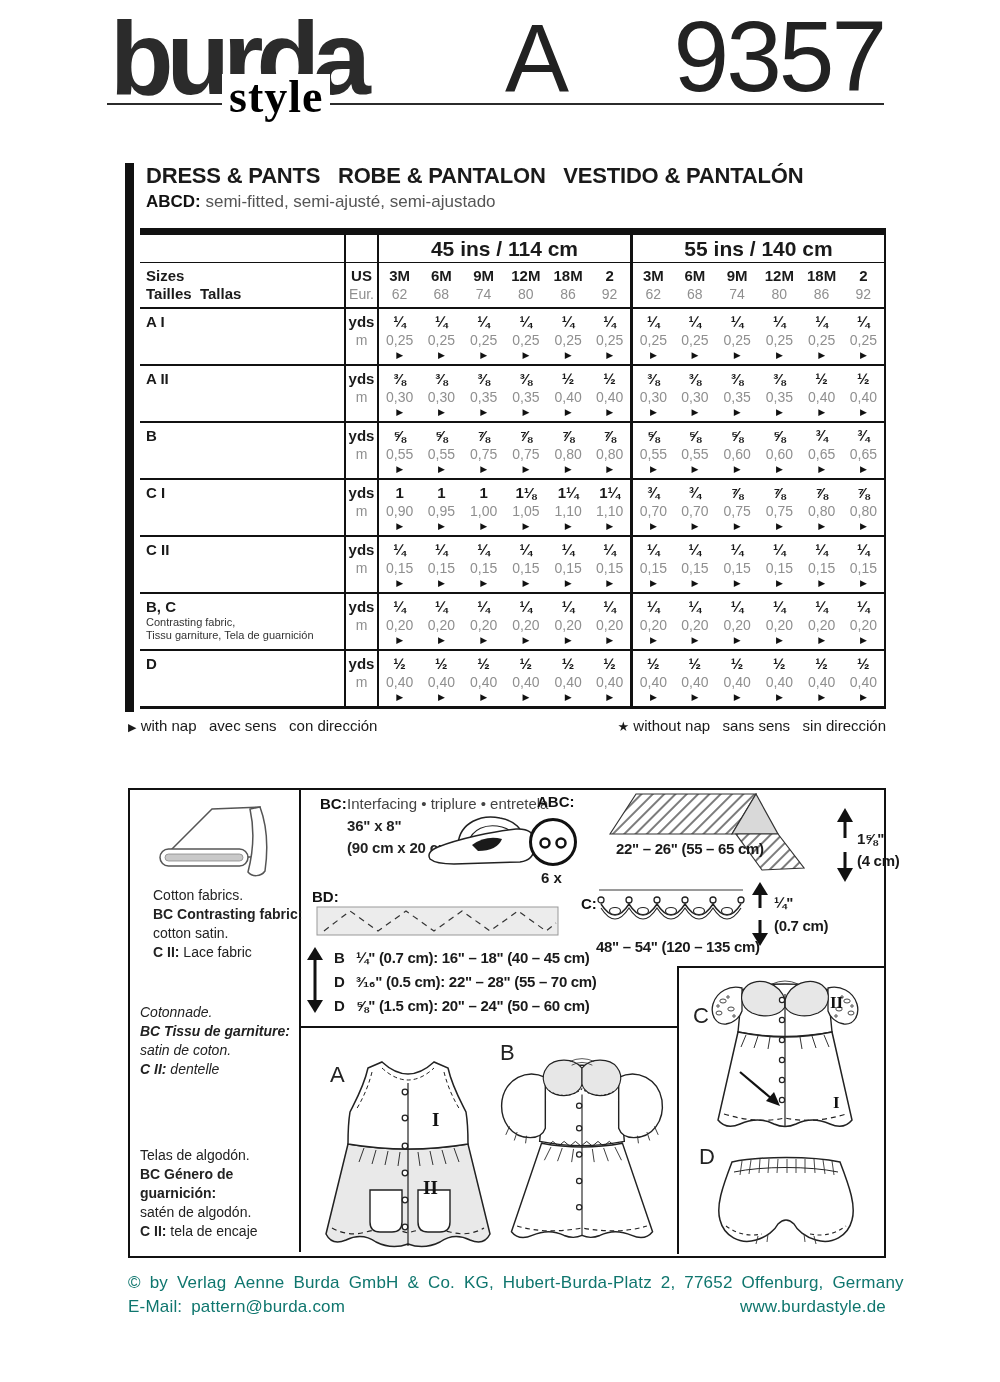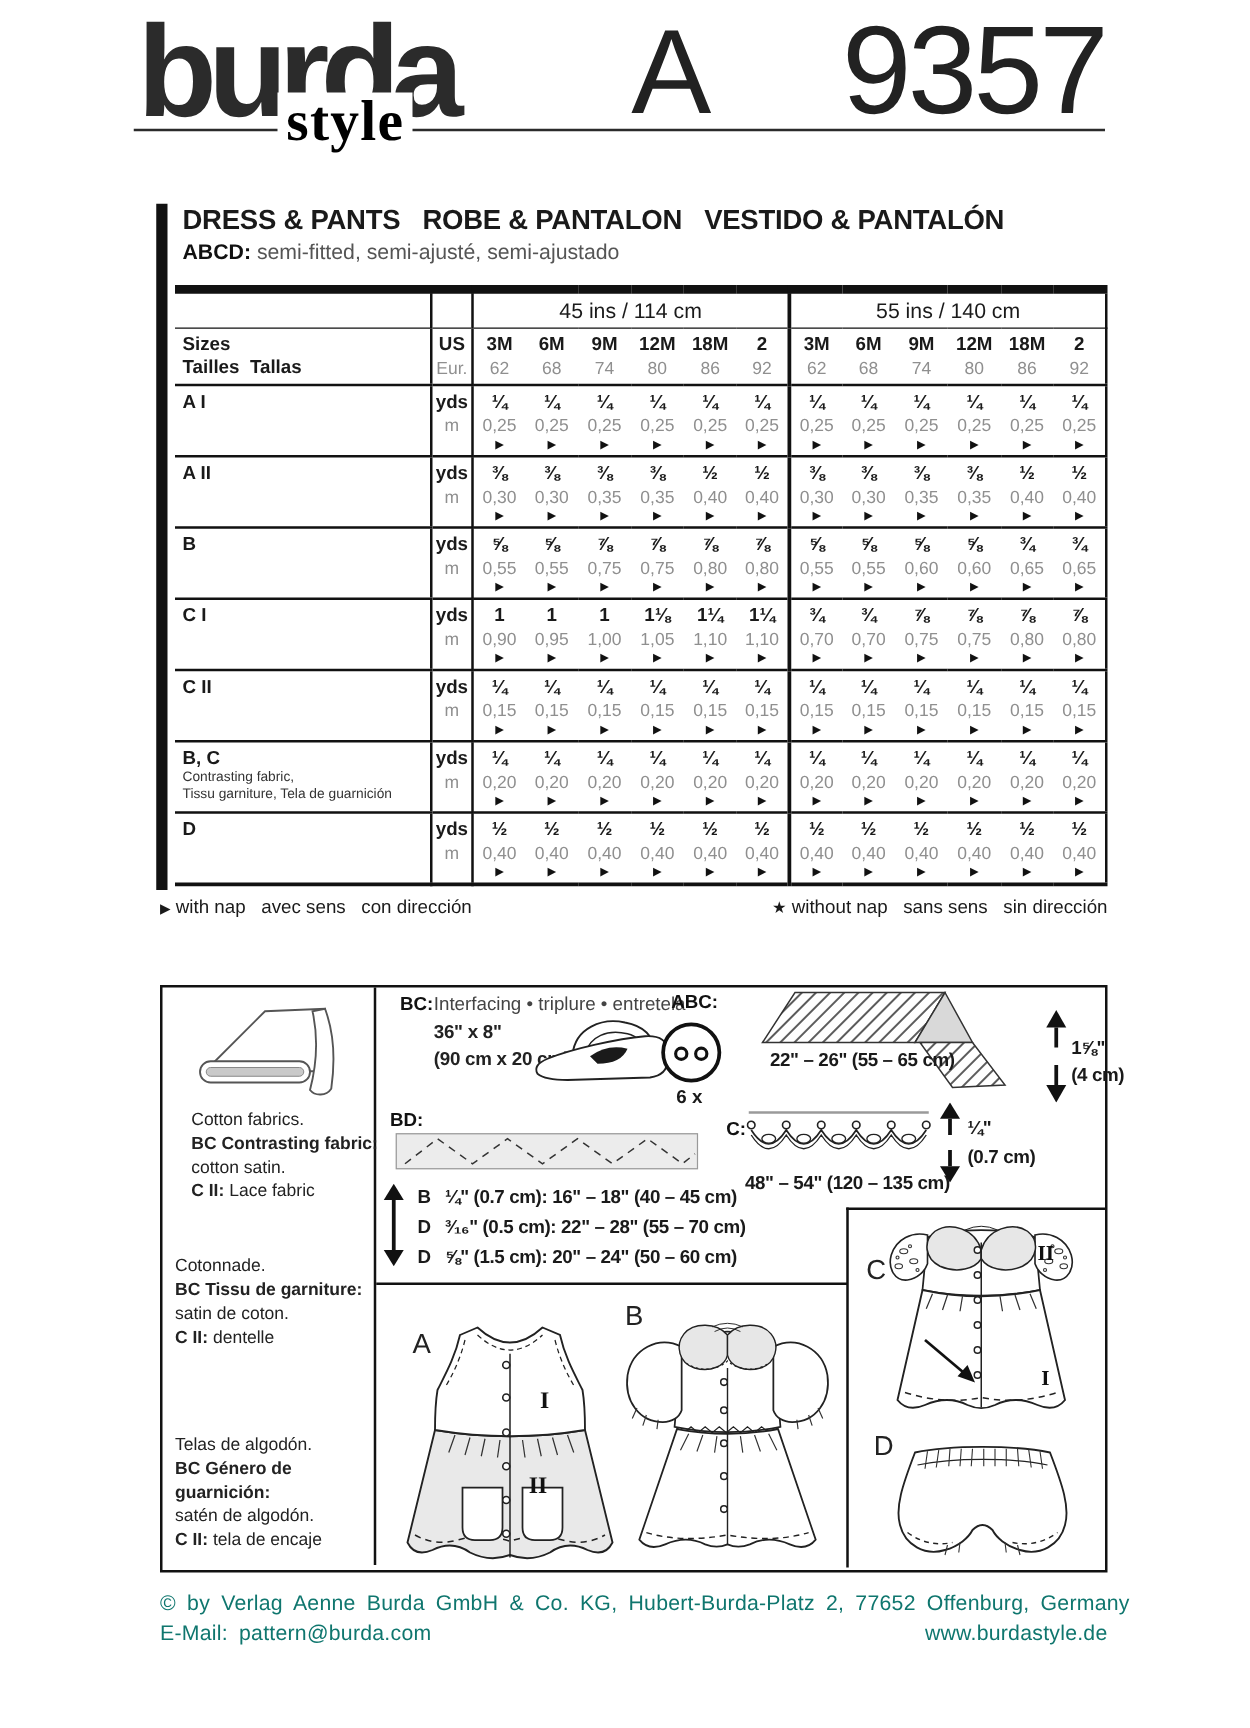--- a/index.html
+++ b/index.html
@@ -23,21 +23,21 @@
   table.yardage{border-collapse:collapse;table-layout:fixed;width:746px;
                 border-top:7px solid #111;border-bottom:3px solid #111;border-right:2px solid #111;}
   table.yardage td{padding:0;vertical-align:top;overflow:hidden;}
   .c-label{width:205px;} .c-unit{width:33px;}
   td.unit-col{border-left:2px solid #111;border-right:2px solid #111;}
   td.group-start{border-left:3px solid #111 !important;}
   tr.group-head td{border-bottom:1px solid #111;height:26px;}
   tr.size-head td{border-bottom:2px solid #111;height:44px;}
   tr.data td{border-bottom:2px solid #111;height:55px;}
   tr.data:last-child td{border-bottom:none;}
-  .gh{font-size:17px;font-weight:normal;text-align:center;line-height:27px;}
+  .gh{font-size:21px;font-weight:bold;text-align:center;line-height:27px;}
   .row-label{font-size:15px;font-weight:bold;padding:4px 0 0 6px;line-height:18px;}
   .row-sub{font-size:11px;color:#333;padding-left:6px;line-height:13px;}
   .u-yds,.us-size{font-size:15px;font-weight:bold;text-align:center;line-height:19px;padding-top:3px;}
   .u-m,.eur-size{font-size:14px;color:#8f8f8f;text-align:center;line-height:18px;}
   .v-yds{font-size:15px;font-weight:bold;text-align:center;line-height:19px;padding-top:3px;}
   .v-m{font-size:14px;color:#8f8f8f;text-align:center;line-height:18px;}
   .v-nap{font-size:9px;text-align:center;line-height:13px;color:#111;}
   .nap-line{font-size:15px;white-space:pre;color:#1a1a1a;}
   .nap-mark{font-size:11px;} .star-mark{font-size:13px;}
   
@@ -650,21 +650,21 @@
     <rect x="12" y="54" width="88" height="17" rx="8.5" fill="#fff" stroke="#555" stroke-width="1.5"></rect>
     <rect x="17" y="59" width="78" height="7" rx="3.5" fill="#c9c9c9" stroke="#888" stroke-width="0.8"></rect>
   </svg>
 
   <div class="abs" style="left:140px;top:886px;width:156px;margin-left:13px;">
     <div class="fab-line">Cotton fabrics.</div>
     <div class="fab-line fab-bold">BC Contrasting fabric:</div>
     <div class="fab-line">cotton satin.</div>
     <div class="fab-line"><span class="fab-bold">C II:</span><span> Lace fabric</span></div>
   </div>
-  <div class="abs" style="left:140px;top:1003px;width:156px;">
+  <div class="abs" style="left:140px;top:1003px;width:156px;font-style:italic;">
     <div class="fab-line">Cotonnade.</div>
     <div class="fab-line fab-bold">BC Tissu de garniture:</div>
     <div class="fab-line">satin de coton.</div>
     <div class="fab-line"><span class="fab-bold">C II:</span><span> dentelle</span></div>
   </div>
   <div class="abs" style="left:140px;top:1146px;width:156px;">
     <div class="fab-line">Telas de algodón.</div>
     <div class="fab-line fab-bold">BC Género de guarnición:</div>
     <div class="fab-line">satén de algodón.</div>
     <div class="fab-line"><span class="fab-bold">C II:</span><span> tela de encaje</span></div>

